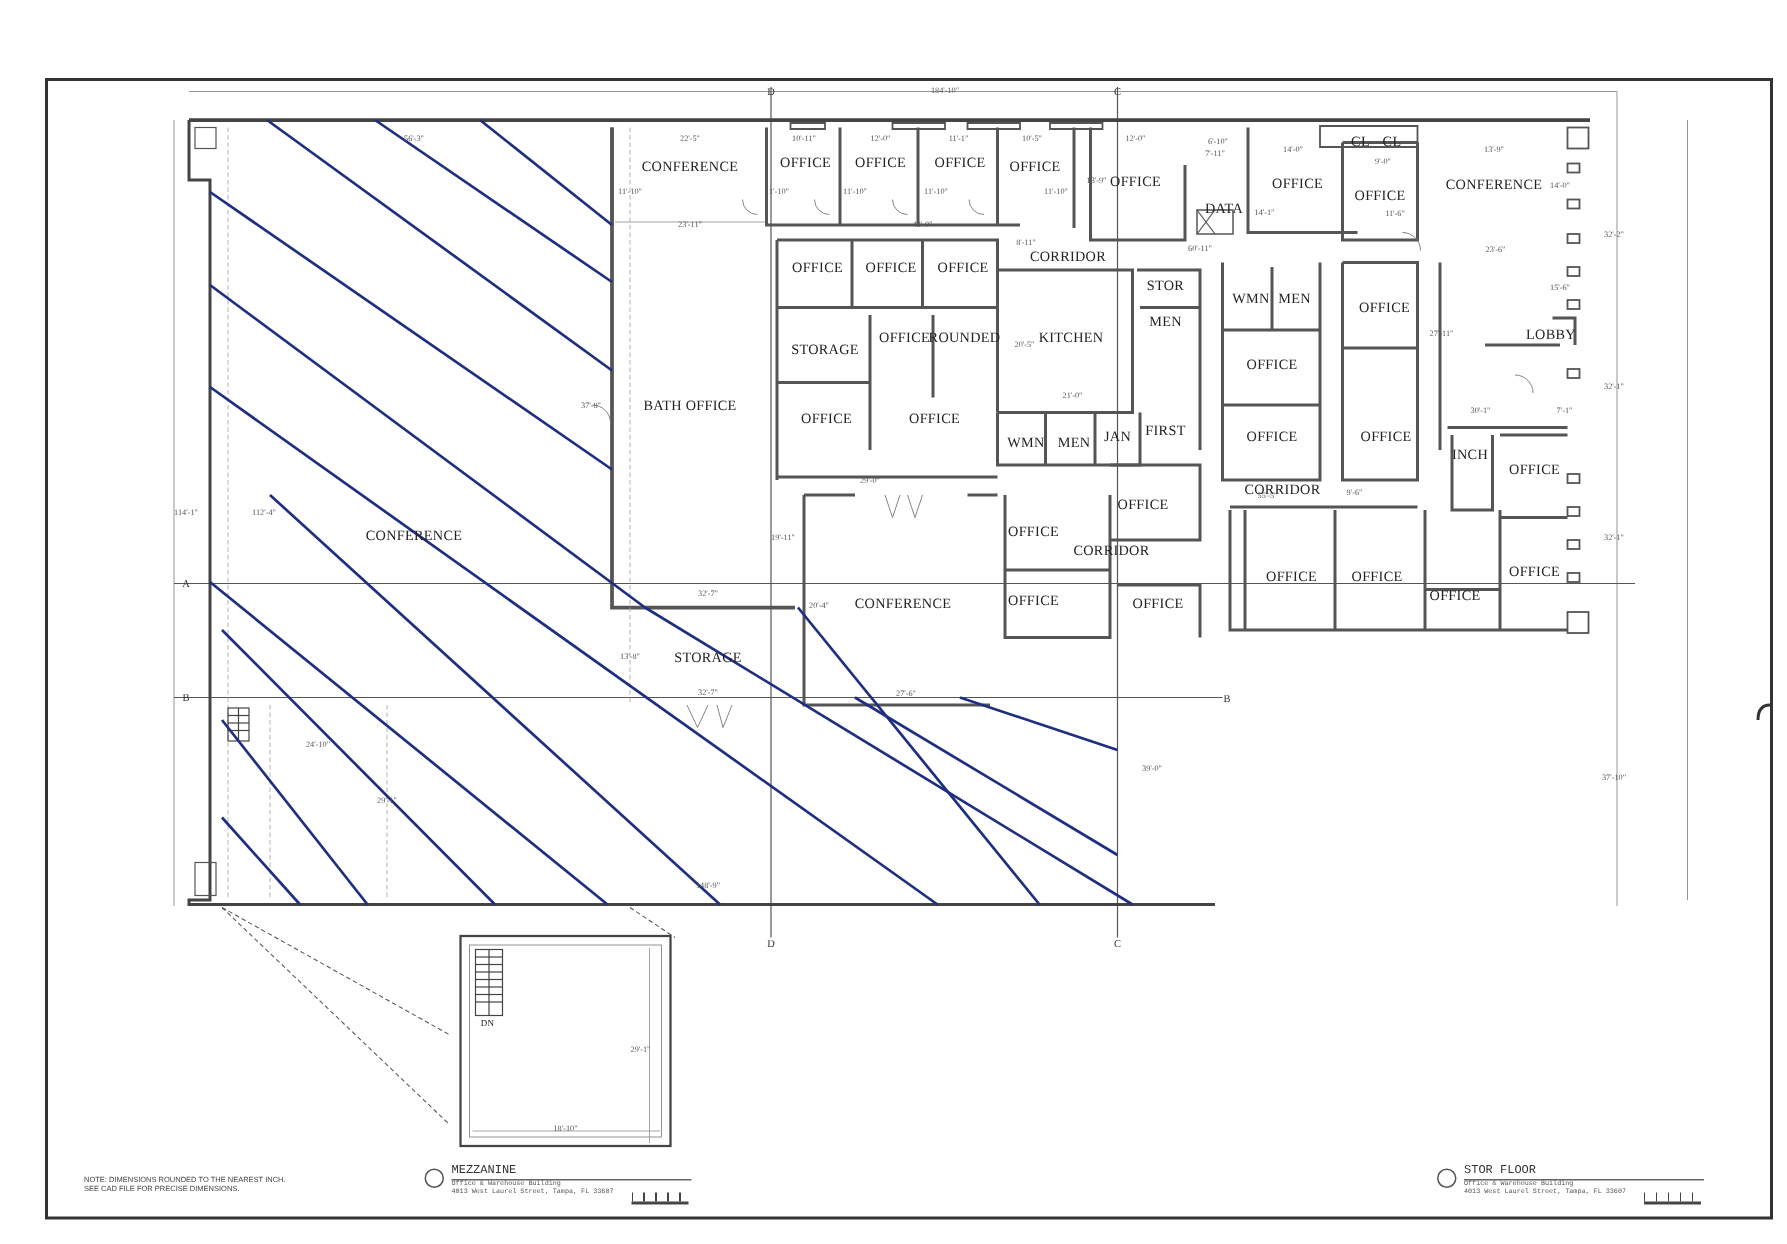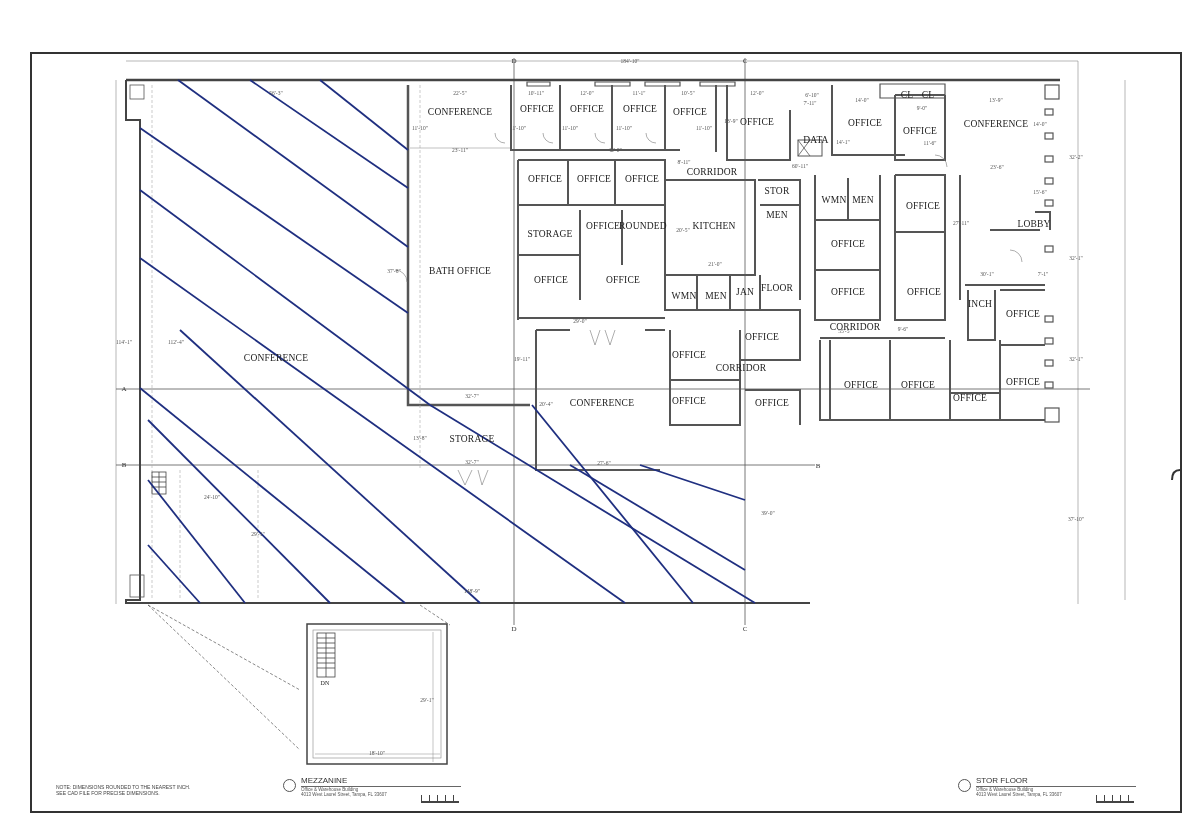--- a/index.html
+++ b/index.html
@@ -3,21 +3,21 @@
 <meta charset="utf-8">
 <style>
   html,body{margin:0;padding:0;background:#fff;}
   body{width:1191px;height:829px;position:relative;overflow:hidden;font-family:"Liberation Serif","DejaVu Serif",serif;color:#222;}
   #sheet{position:absolute;left:0;top:0;width:1191px;height:829px;}
   svg{position:absolute;left:0;top:0;}
   .room{position:absolute;font-size:9.5px;letter-spacing:0.2px;color:#222;white-space:nowrap;transform:translate(-50%,-50%);}
   .dim{position:absolute;font-size:5.5px;color:#555;white-space:nowrap;transform:translate(-50%,-50%);}
   .grid-label{position:absolute;font-size:7px;color:#333;transform:translate(-50%,-50%);}
   .note{position:absolute;left:56px;top:784px;font-size:5px;line-height:6px;color:#444;font-family:"Liberation Sans",sans-serif;text-transform:uppercase;}
-  .title-block{position:absolute;font-family:Liberation Sans, sans-serif;}
+  .title-block{position:absolute;font-family:Liberation Mono, monospace;}
   .title-block .t-main{font-size:8px;color:#333;border-bottom:1px solid #666;padding-bottom:1px;width:160px;}
   .title-block .t-sub{font-size:4.5px;color:#555;line-height:5px;}
   .title-circle{position:absolute;width:11px;height:11px;border:1px solid #555;border-radius:50%;}
   .scale-bar{position:absolute;width:38px;height:6px;border-bottom:2px solid #444;background:repeating-linear-gradient(90deg,#444 0 1px,transparent 1px 8px);}
 </style>
 </head>
 <body>
 
 <div id="sheet">
   <svg width="1191" height="829" viewBox="0 0 1191 829">
@@ -216,21 +216,21 @@
   <span class="room" style="left:777px;top:191px;">STOR</span>
   <span class="room" style="left:777px;top:215px;">MEN</span>
   <span class="room" style="left:550px;top:234px;">STORAGE</span>
   <span class="room" style="left:603px;top:226px;">OFFICE</span>
   <span class="room" style="left:643px;top:226px;">ROUNDED</span>
   <span class="room" style="left:551px;top:280px;">OFFICE</span>
   <span class="room" style="left:623px;top:280px;">OFFICE</span>
   <span class="room" style="left:684px;top:296px;">WMN</span>
   <span class="room" style="left:716px;top:296px;">MEN</span>
   <span class="room" style="left:745px;top:292px;">JAN</span>
-  <span class="room" style="left:777px;top:288px;">FLOOR</span>
+  <span class="room" style="left:777px;top:288px;">FIRST</span>
 
   <span class="room" style="left:834px;top:200px;">WMN</span>
   <span class="room" style="left:863px;top:200px;">MEN</span>
   <span class="room" style="left:848px;top:244px;">OFFICE</span>
   <span class="room" style="left:923px;top:206px;">OFFICE</span>
   <span class="room" style="left:848px;top:292px;">OFFICE</span>
   <span class="room" style="left:924px;top:292px;">OFFICE</span>
   <span class="room" style="left:1034px;top:224px;">LOBBY</span>
   <span class="room" style="left:980px;top:304px;">INCH</span>
   <span class="room" style="left:1023px;top:314px;">OFFICE</span>

